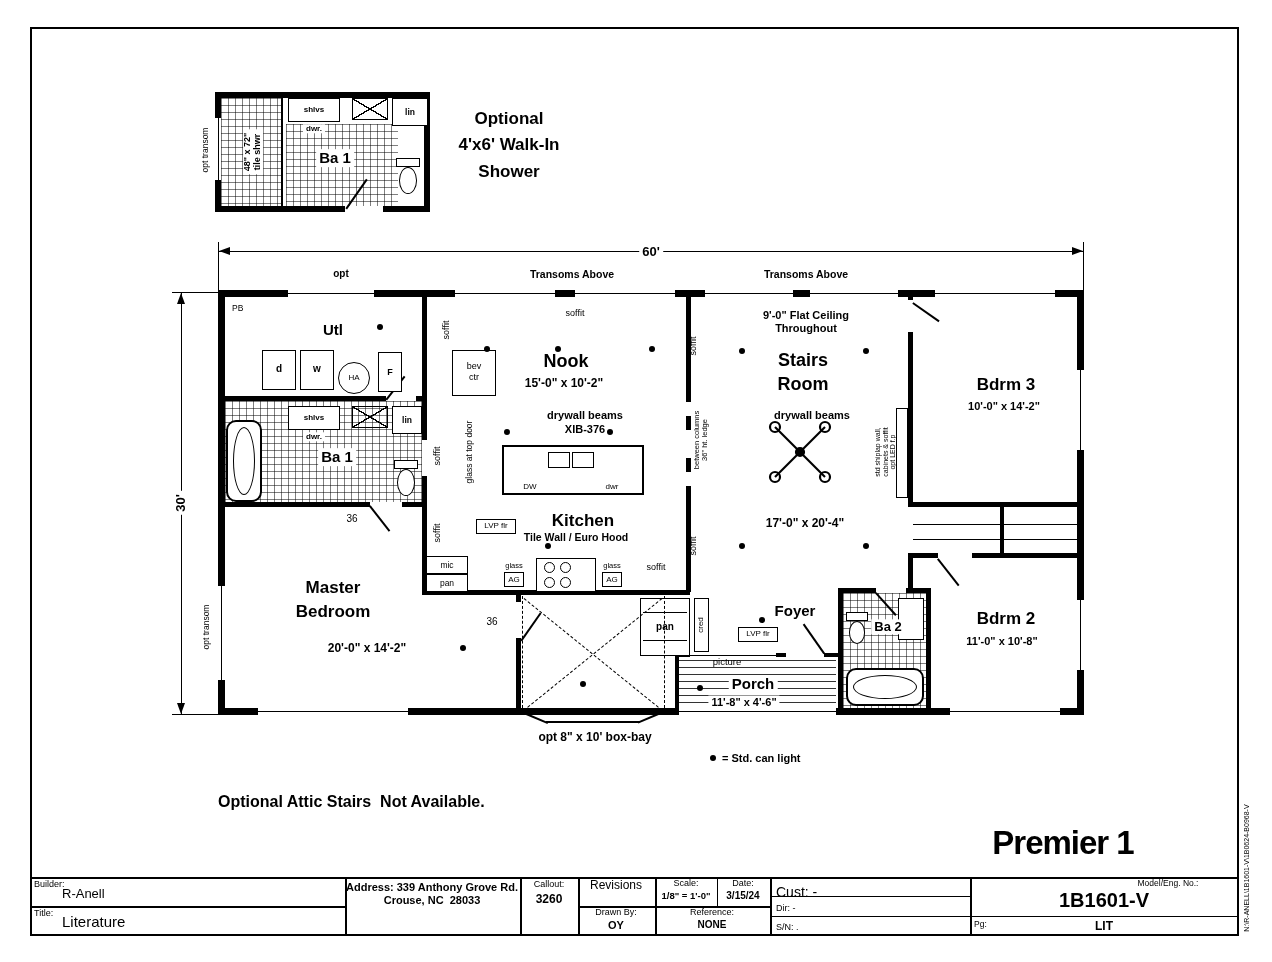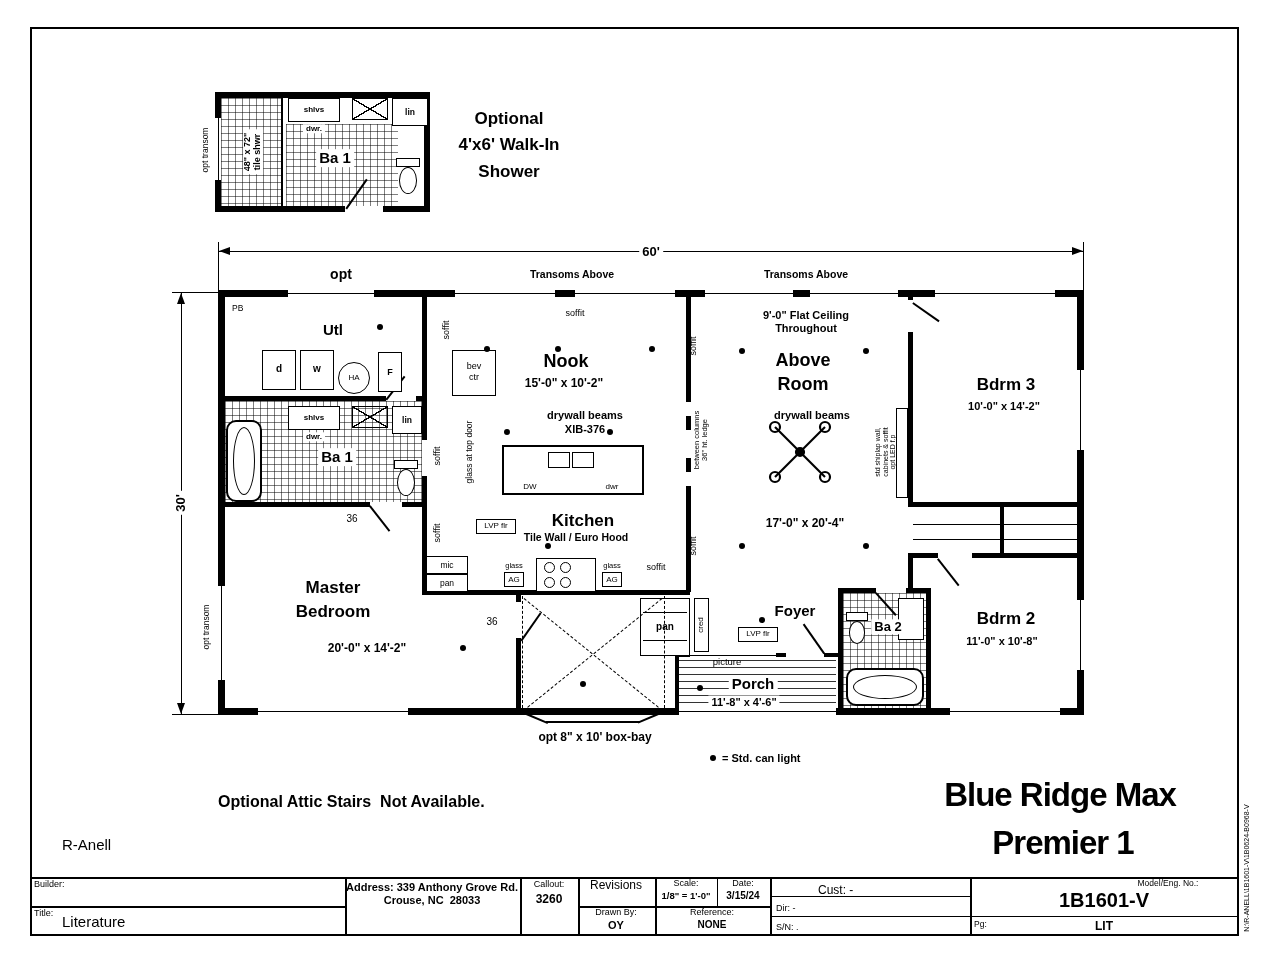--- a/index.html
+++ b/index.html
@@ -83,21 +83,21 @@
   <div class="thin" style="left:1083px;top:242px;width:1px;height:48px"></div>
   <div class="lab b bg" style="left:651px;top:252px;font-size:13px">60'</div>
 
   <div class="thin" style="left:181px;top:292px;width:1px;height:423px"></div>
   <div class="arr arr-u" style="left:177px;top:293px"></div>
   <div class="arr arr-d" style="left:177px;top:703px"></div>
   <div class="thin" style="left:172px;top:292px;width:46px;height:1px"></div>
   <div class="thin" style="left:172px;top:714px;width:46px;height:1px"></div>
   <div class="vlab b bg" style="left:181px;top:503px;font-size:13px">30'</div>
 
-  <div class="lab b" style="left:341px;top:274px;font-size:14px">opt</div>
+  <div class="lab b" style="left:341px;top:274px;font-size:10px">opt</div>
   <div class="lab b" style="left:572px;top:274px;font-size:10.5px">Transoms Above</div>
   <div class="lab b" style="left:806px;top:274px;font-size:10.5px">Transoms Above</div>
 
   <div class="wall" style="left:218px;top:290px;width:866px;height:7px"></div>
   <div class="wall" style="left:218px;top:708px;width:866px;height:7px"></div>
   <div class="wall" style="left:218px;top:290px;width:7px;height:425px"></div>
   <div class="wall" style="left:1077px;top:290px;width:7px;height:425px"></div>
 
   <div class="win h" style="left:288px;top:290px;width:86px;height:7px"></div>
   <div class="win h" style="left:455px;top:290px;width:100px;height:7px"></div>
@@ -244,21 +244,21 @@
   <div class="vlab" style="left:694px;top:346px">soffit</div>
   <div class="vlab" style="left:438px;top:456px">soffit</div>
   <div class="vlab" style="left:438px;top:533px">soffit</div>
   <div class="vlab" style="left:694px;top:546px">soffit</div>
   <div class="vlab" style="left:470px;top:452px;font-size:8.5px">glass at top door</div>
   <div class="vlab" style="left:701px;top:440px;font-size:7.5px">between columns
 36" ht. ledge</div>
 
   <div class="lab b" style="left:806px;top:322px;font-size:11px">9'-0" Flat Ceiling
 Throughout</div>
-  <div class="lab b" style="left:803px;top:372px;font-size:18px;line-height:1.35">Above
+  <div class="lab b" style="left:803px;top:372px;font-size:18px;line-height:1.35">Stairs
 Room</div>
   <div class="lab b" style="left:812px;top:415px;font-size:11px">drywall beams</div>
   <div class="lab b" style="left:805px;top:523px;font-size:12px">17'-0" x 20'-4"</div>
   <svg style="position:absolute;left:765px;top:417px" width="70" height="70" viewBox="0 0 70 70">
     <g stroke="#000" stroke-width="2.2" fill="none">
       <line x1="35" y1="35" x2="10" y2="10"></line>
         <line x1="35" y1="35" x2="60" y2="10"></line>
       <line x1="35" y1="35" x2="10" y2="60"></line>
         <line x1="35" y1="35" x2="60" y2="60"></line>
       <circle cx="10" cy="10" r="5"></circle>
@@ -303,56 +303,55 @@
   <div class="dot" style="left:548px;top:546px"></div>
   <div class="dot" style="left:463px;top:648px"></div>
   <div class="dot" style="left:583px;top:684px"></div>
   <div class="dot" style="left:762px;top:620px"></div>
   <div class="dot" style="left:700px;top:688px"></div>
 
   <div class="dot" style="left:713px;top:758px"></div>
   <div class="llab b" style="left:722px;top:752px;font-size:11px">= Std. can light</div>
 
   <div class="llab b" style="left:218px;top:793px;font-size:16px">Optional Attic Stairs  Not Available.</div>
-  <div class="lab b" style="left:1060px;top:795px;font-size:33px;letter-spacing:-1px">Blue Ridge Max</div>
   <div class="lab b" style="left:1063px;top:843px;font-size:33px;letter-spacing:-1px">Premier 1</div>
   <div class="vlab" style="left:1247px;top:868px;font-size:7px">N:\R-ANELL\1B1601-V\1B0624-B0968-V</div>
 
   <div class="thin" style="left:30px;top:877px;width:1209px;height:2px"></div>
   <div class="thin" style="left:345px;top:877px;width:1.5px;height:59px"></div>
   <div class="thin" style="left:520px;top:877px;width:1.5px;height:59px"></div>
   <div class="thin" style="left:578px;top:877px;width:1.5px;height:59px"></div>
   <div class="thin" style="left:655px;top:877px;width:1.5px;height:59px"></div>
   <div class="thin" style="left:770px;top:877px;width:1.5px;height:59px"></div>
   <div class="thin" style="left:970px;top:877px;width:1.5px;height:59px"></div>
   <div class="thin" style="left:717px;top:877px;width:1px;height:29px"></div>
   <div class="thin" style="left:30px;top:906px;width:315px;height:1.5px"></div>
   <div class="thin" style="left:578px;top:906px;width:192px;height:1.5px"></div>
   <div class="thin" style="left:770px;top:896px;width:200px;height:1px"></div>
   <div class="thin" style="left:770px;top:916px;width:200px;height:1px"></div>
   <div class="thin" style="left:970px;top:916px;width:269px;height:1px"></div>
 
   <div class="llab" style="left:34px;top:879px;font-size:9px">Builder:</div>
-  <div class="llab" style="left:62px;top:836px;font-size:15px">R-Anell</div>
+  <div class="llab" style="left:62px;top:887px;font-size:13px">R-Anell</div>
   <div class="llab" style="left:34px;top:908px;font-size:9px">Title:</div>
   <div class="llab" style="left:62px;top:913px;font-size:15px">Literature</div>
   <div class="lab b" style="left:432px;top:887px;font-size:11px">Address: 339 Anthony Grove Rd.</div>
   <div class="lab b" style="left:432px;top:900px;font-size:11px">Crouse, NC  28033</div>
   <div class="lab" style="left:549px;top:884px;font-size:9px">Callout:</div>
   <div class="lab b" style="left:549px;top:899px;font-size:12px">3260</div>
   <div class="lab" style="left:616px;top:885px;font-size:12px">Revisions</div>
   <div class="lab" style="left:616px;top:912px;font-size:9px">Drawn By:</div>
   <div class="lab b" style="left:616px;top:925px;font-size:11px">OY</div>
   <div class="lab" style="left:686px;top:883px;font-size:9px">Scale:</div>
   <div class="lab b" style="left:686px;top:896px;font-size:9.5px">1/8" = 1'-0"</div>
   <div class="lab" style="left:743px;top:883px;font-size:9px">Date:</div>
   <div class="lab b" style="left:743px;top:896px;font-size:10px">3/15/24</div>
   <div class="lab" style="left:712px;top:912px;font-size:9px">Reference:</div>
   <div class="lab b" style="left:712px;top:925px;font-size:10px">NONE</div>
-  <div class="llab" style="left:818px;top:884px;font-size:12px">Cust: -</div>
+  <div class="llab" style="left:776px;top:884px;font-size:14px">Cust: -</div>
   <div class="llab" style="left:776px;top:903px;font-size:9px">Dir: -</div>
   <div class="llab" style="left:776px;top:922px;font-size:9px">S/N: .</div>
   <div class="lab" style="left:1168px;top:883px;font-size:8.5px">Model/Eng. No.:</div>
   <div class="lab b" style="left:1104px;top:901px;font-size:20px">1B1601-V</div>
   <div class="llab" style="left:974px;top:920px;font-size:8.5px">Pg:</div>
   <div class="lab b" style="left:1104px;top:926px;font-size:12px">LIT</div>
 
 </div>
 
 </body></html>

